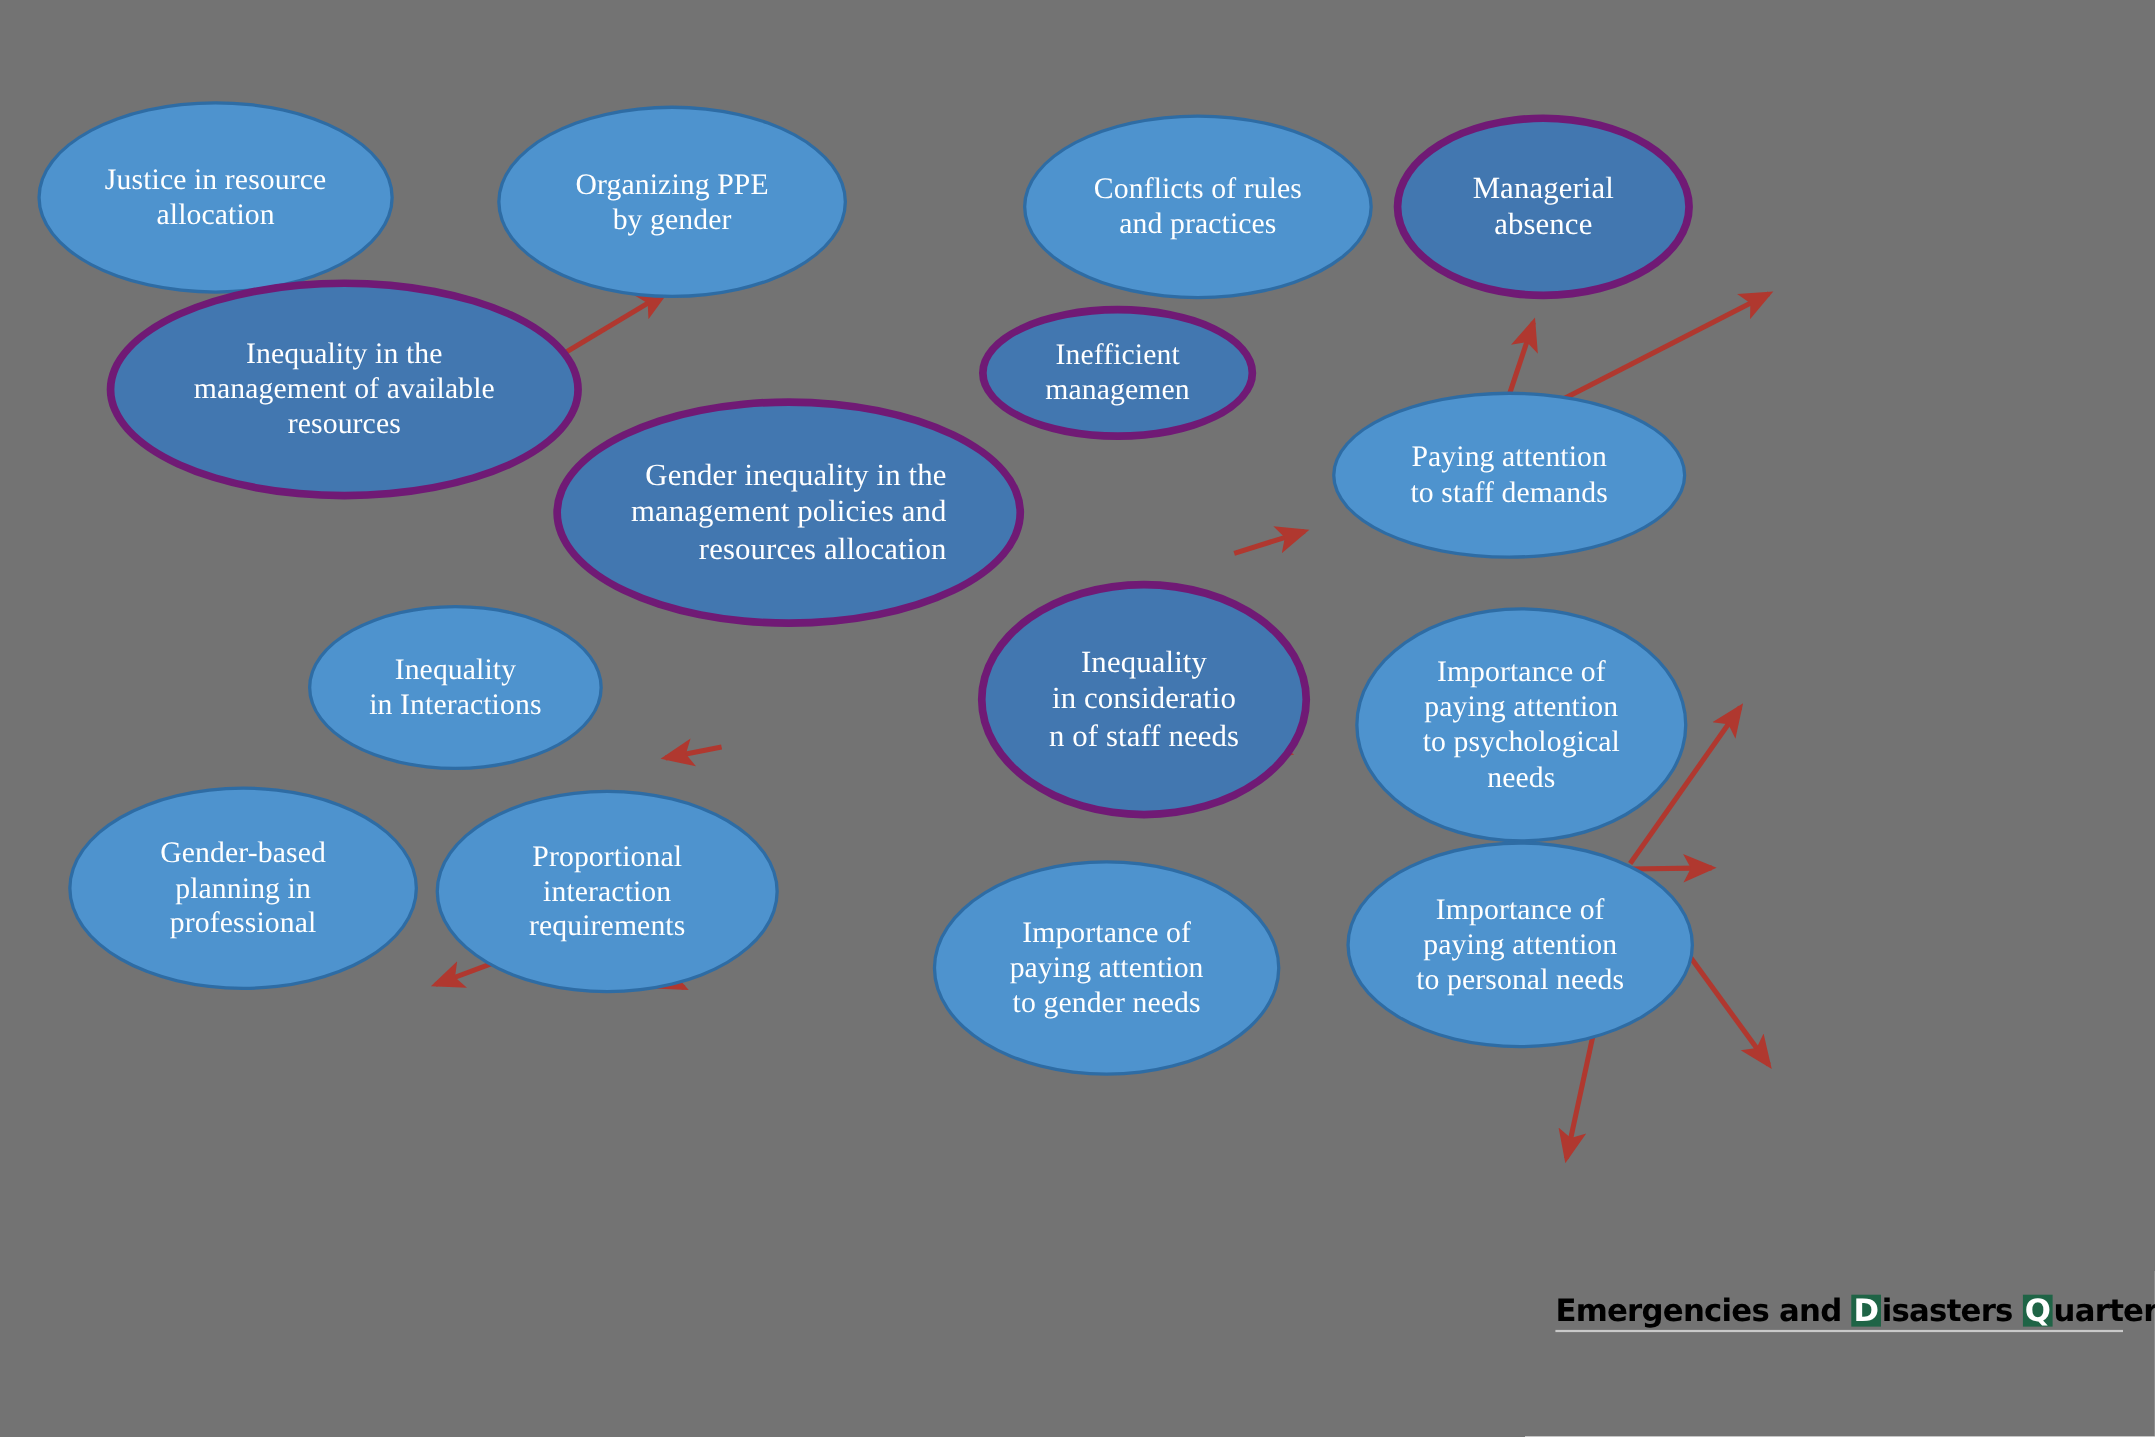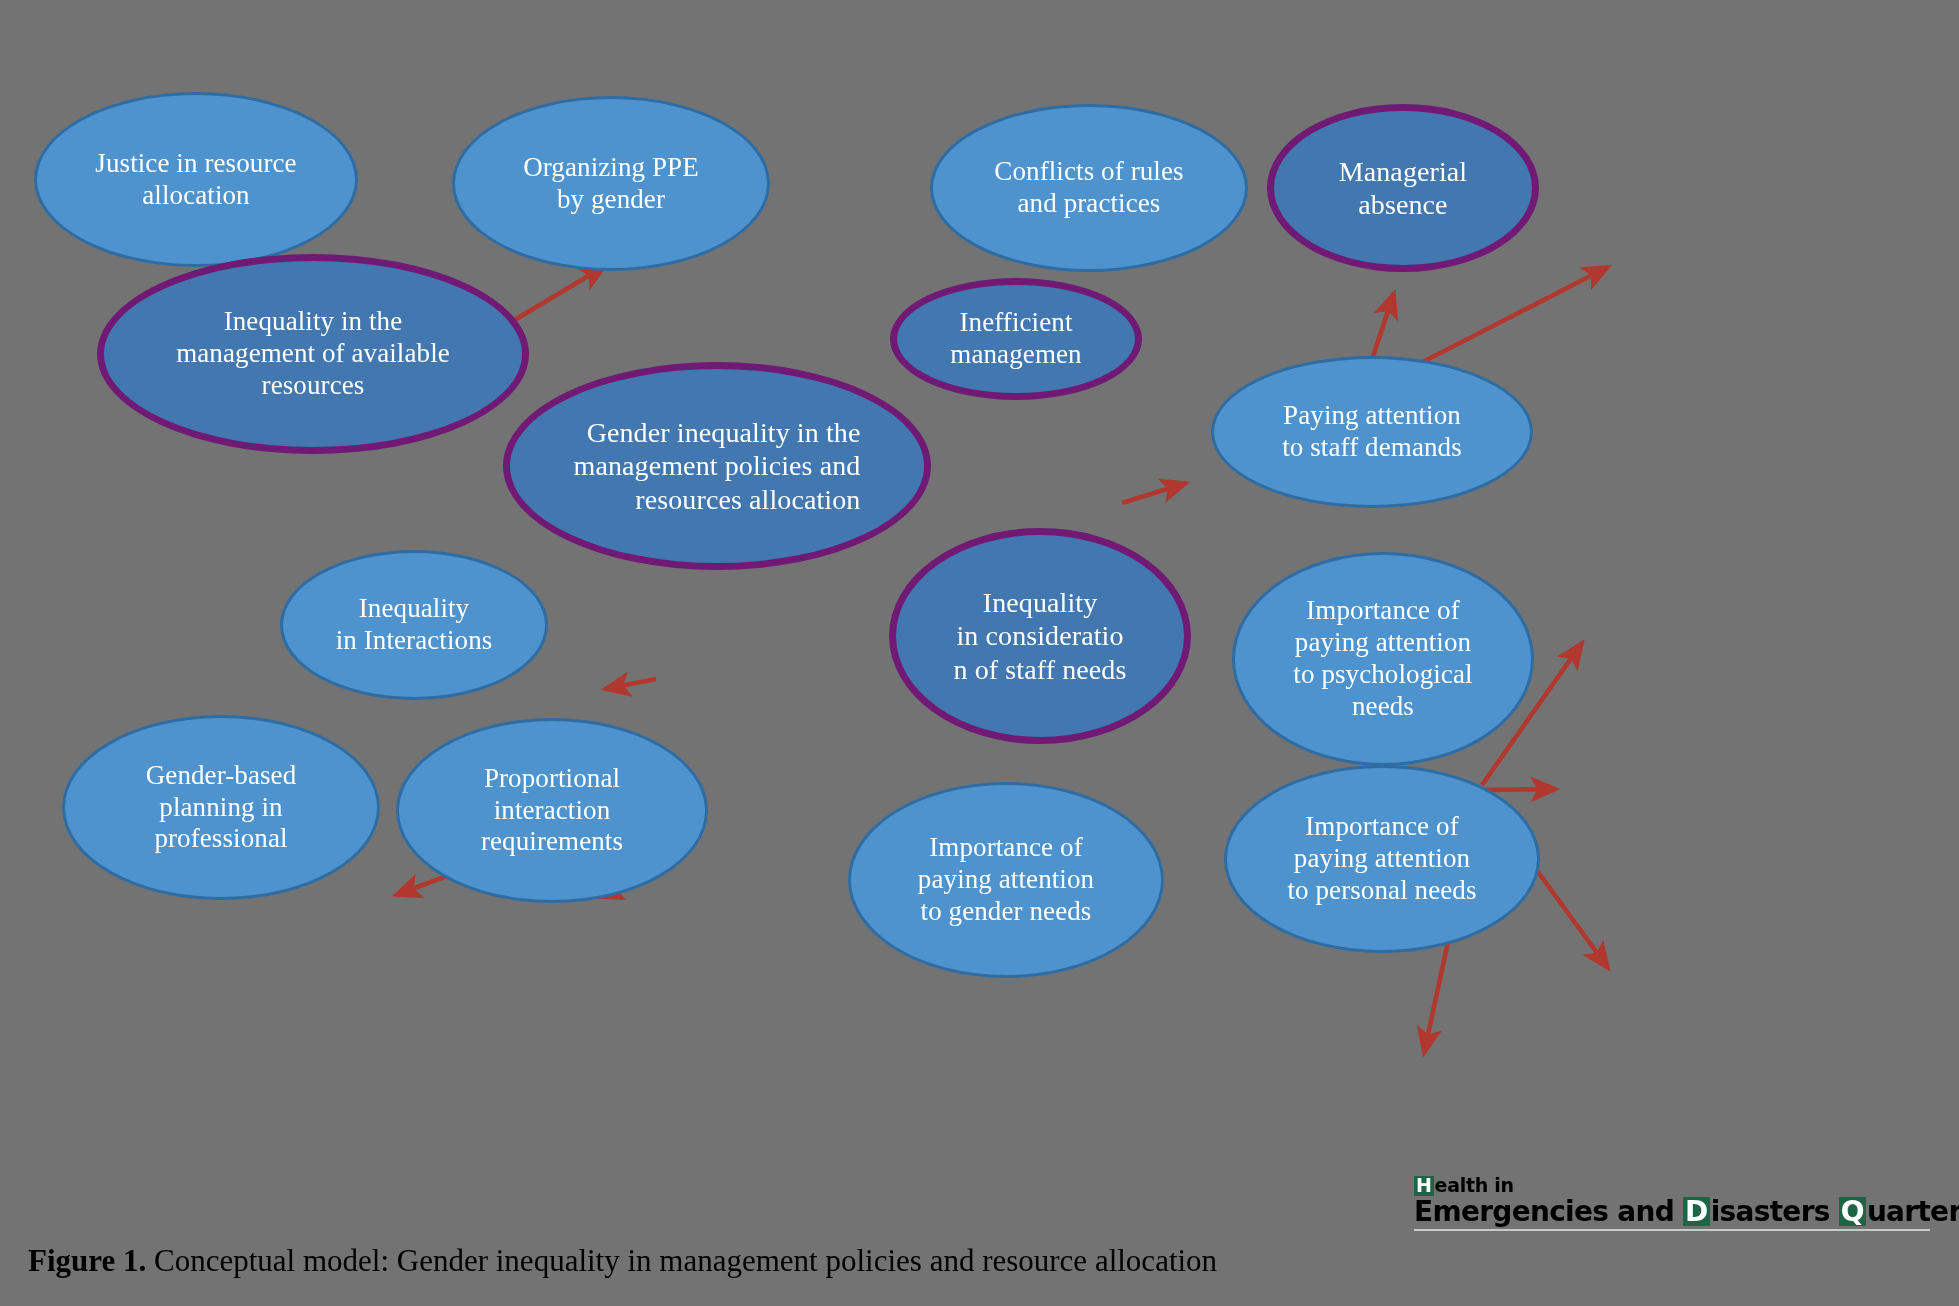--- a/index.html
+++ b/index.html
@@ -167,26 +167,20 @@
 in Interactions</span></div>
       <div class="node light" style="left: 62px; top: 715px; width: 318px; height: 185px; font-size: 27px;"><span class="node-label">Gender-based
 planning in
 professional</span></div>
       <div class="node light" style="left: 396px; top: 718px; width: 312px; height: 185px; font-size: 27px;"><span class="node-label">Proportional
 interaction
 requirements</span></div>
     </div>
 
   <div class="logo">
-    <div class="logo-line1">
-      <span class="cap">H</span><span>ealth in</span>
-    </div>
     <div class="logo-line2">
       <span>Emergencies and </span><span class="cap">D</span><span>isasters </span><span class="cap">Q</span><span>uarterly</span>
     </div>
     <div class="logo-rule"></div>
   </div>
 
-  <div class="caption">
-    <b>Figure 1.</b><span> Conceptual model: Gender inequality in management policies and resource allocation</span>
-  </div>
 
 </div>
 
 </body></html>

